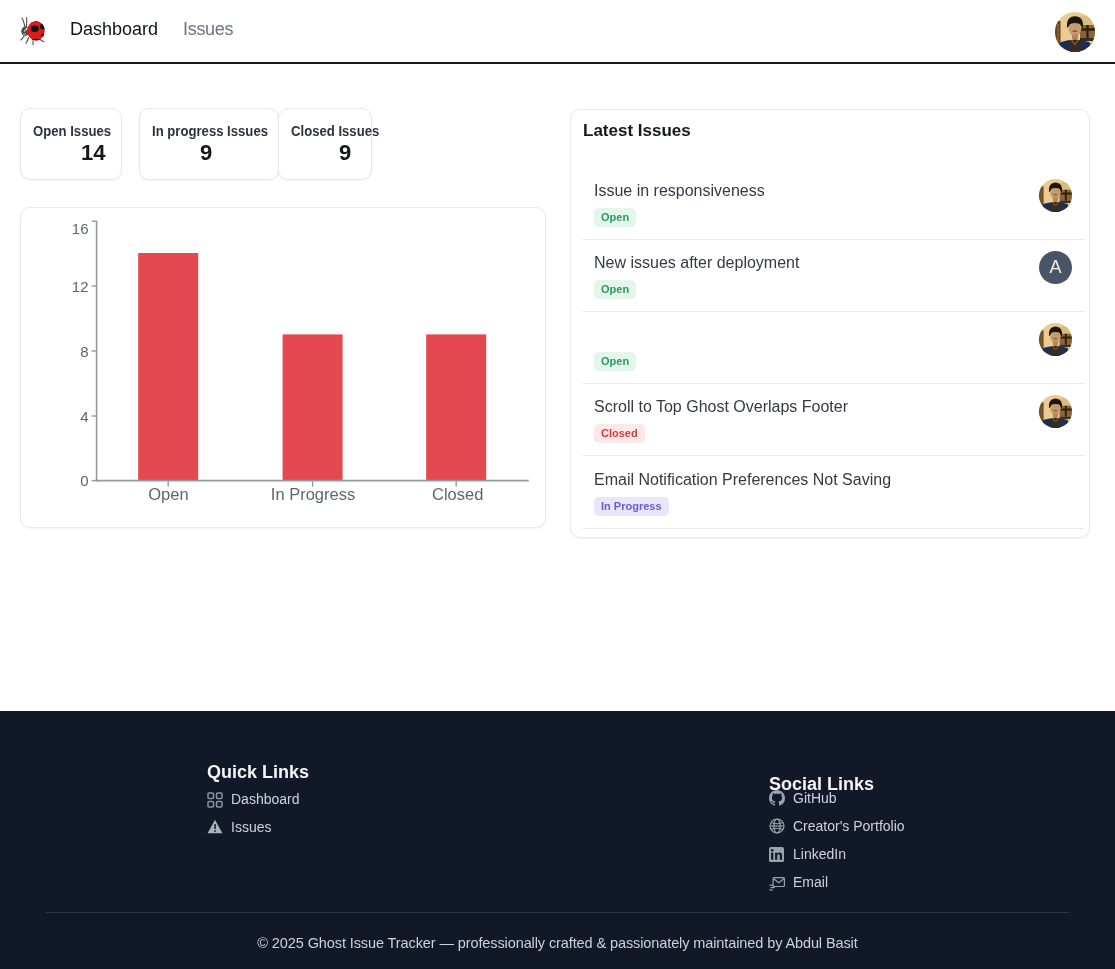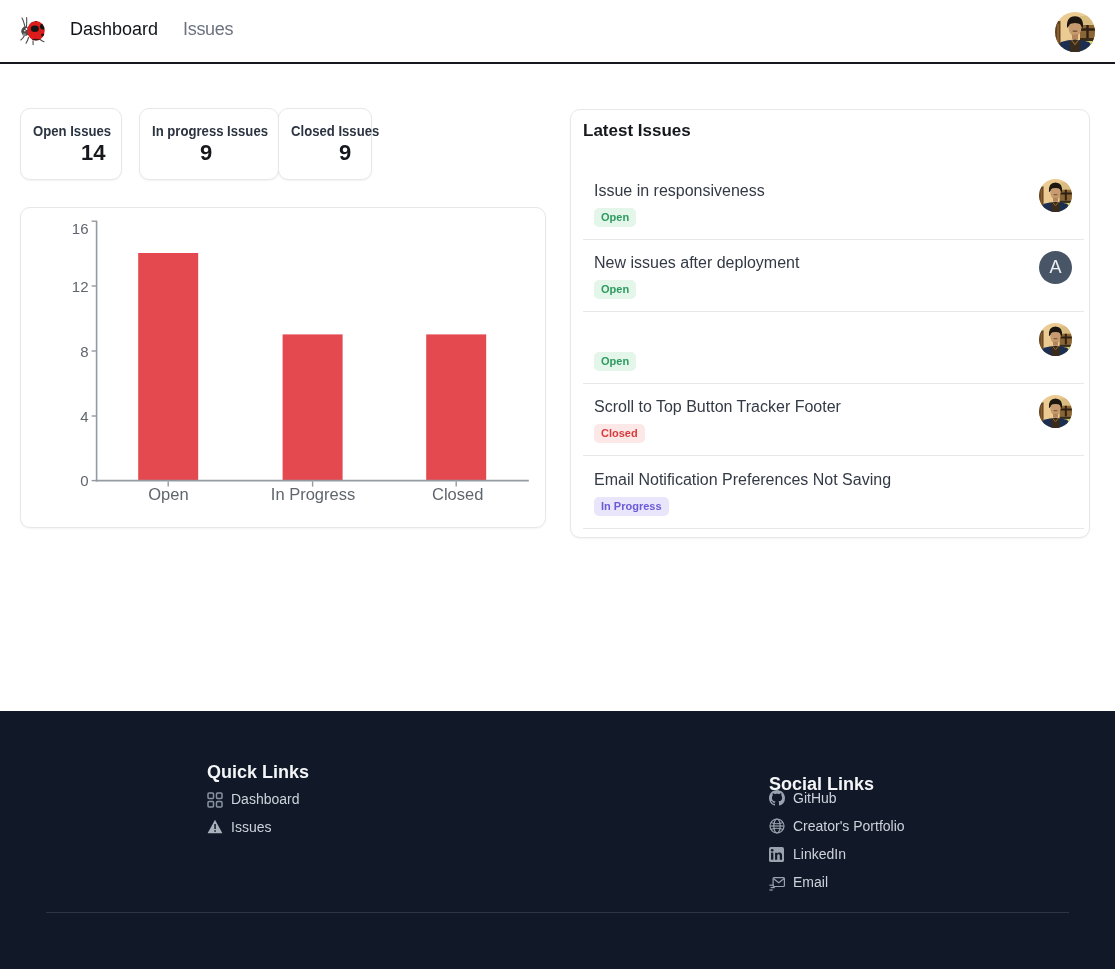--- a/index.html
+++ b/index.html
@@ -138,21 +138,21 @@
   <div class="badge b-open" style="left:594px;top:280px">Open</div>
   <div id="avA" style="top:251px">A</div>
   <div class="sep" style="top:311px"></div>
 
   <div class="badge b-open" style="left:594px;top:352px">Open</div>
   <div class="avatar" style="top:323px"><svg width="33" height="33" viewBox="0 0 40 40">
         <use href="#face"></use>
       </svg></div>
   <div class="sep" style="top:383px"></div>
 
-  <div class="row-title" style="left:594px;top:398px">Scroll to Top Button Tracker Footer</div>
+  <div class="row-title" style="left:594px;top:398px">Scroll to Top Ghost Overlaps Footer</div>
   <div class="badge b-closed" style="left:594px;top:424px">Closed</div>
   <div class="avatar" style="top:395px"><svg width="33" height="33" viewBox="0 0 40 40">
         <use href="#face"></use>
       </svg></div>
   <div class="sep" style="top:455px"></div>
 
   <div class="row-title" style="left:594px;top:471px">Email Notification Preferences Not Saving</div>
   <div class="badge b-prog" style="left:594px;top:497px">In Progress</div>
   <div class="sep" style="top:528px"></div>
 
@@ -202,20 +202,21 @@
       <rect x="4.1" y="1.6" width="11.3" height="8.9" rx="1"></rect>
       <path d="M4.3 2.6 L9.75 6.8 L15.2 2.6"></path>
       <line x1="0.4" y1="9.2" x2="4.6" y2="9.2"></line>
       <line x1="1.6" y1="11.6" x2="5.8" y2="11.6"></line>
       <line x1="0.4" y1="14" x2="3.8" y2="14"></line>
     </g>
   </svg>
   <div class="flink" style="left:793px;top:874px">Email</div>
 
   <div id="fdivider"></div>
+  <div id="copy">© 2025 Ghost Issue Tracker — professionally crafted &amp; passionately maintained by Abdul Basit</div>
 
   <svg width="0" height="0" style="position:absolute">
     <defs>
       <g id="face">
         <rect width="40" height="40" fill="#eccb92"></rect>
         <rect x="0" y="9" width="5.5" height="31" fill="#5f4426"></rect>
         <rect x="2" y="12" width="2" height="26" fill="#8a5c2c"></rect>
         <rect x="25" y="4" width="15" height="9" fill="#d9bc80"></rect>
         <rect x="25" y="13" width="15" height="13" fill="#8a6636"></rect>
         <g stroke="#2e2013" stroke-width="2.4">

